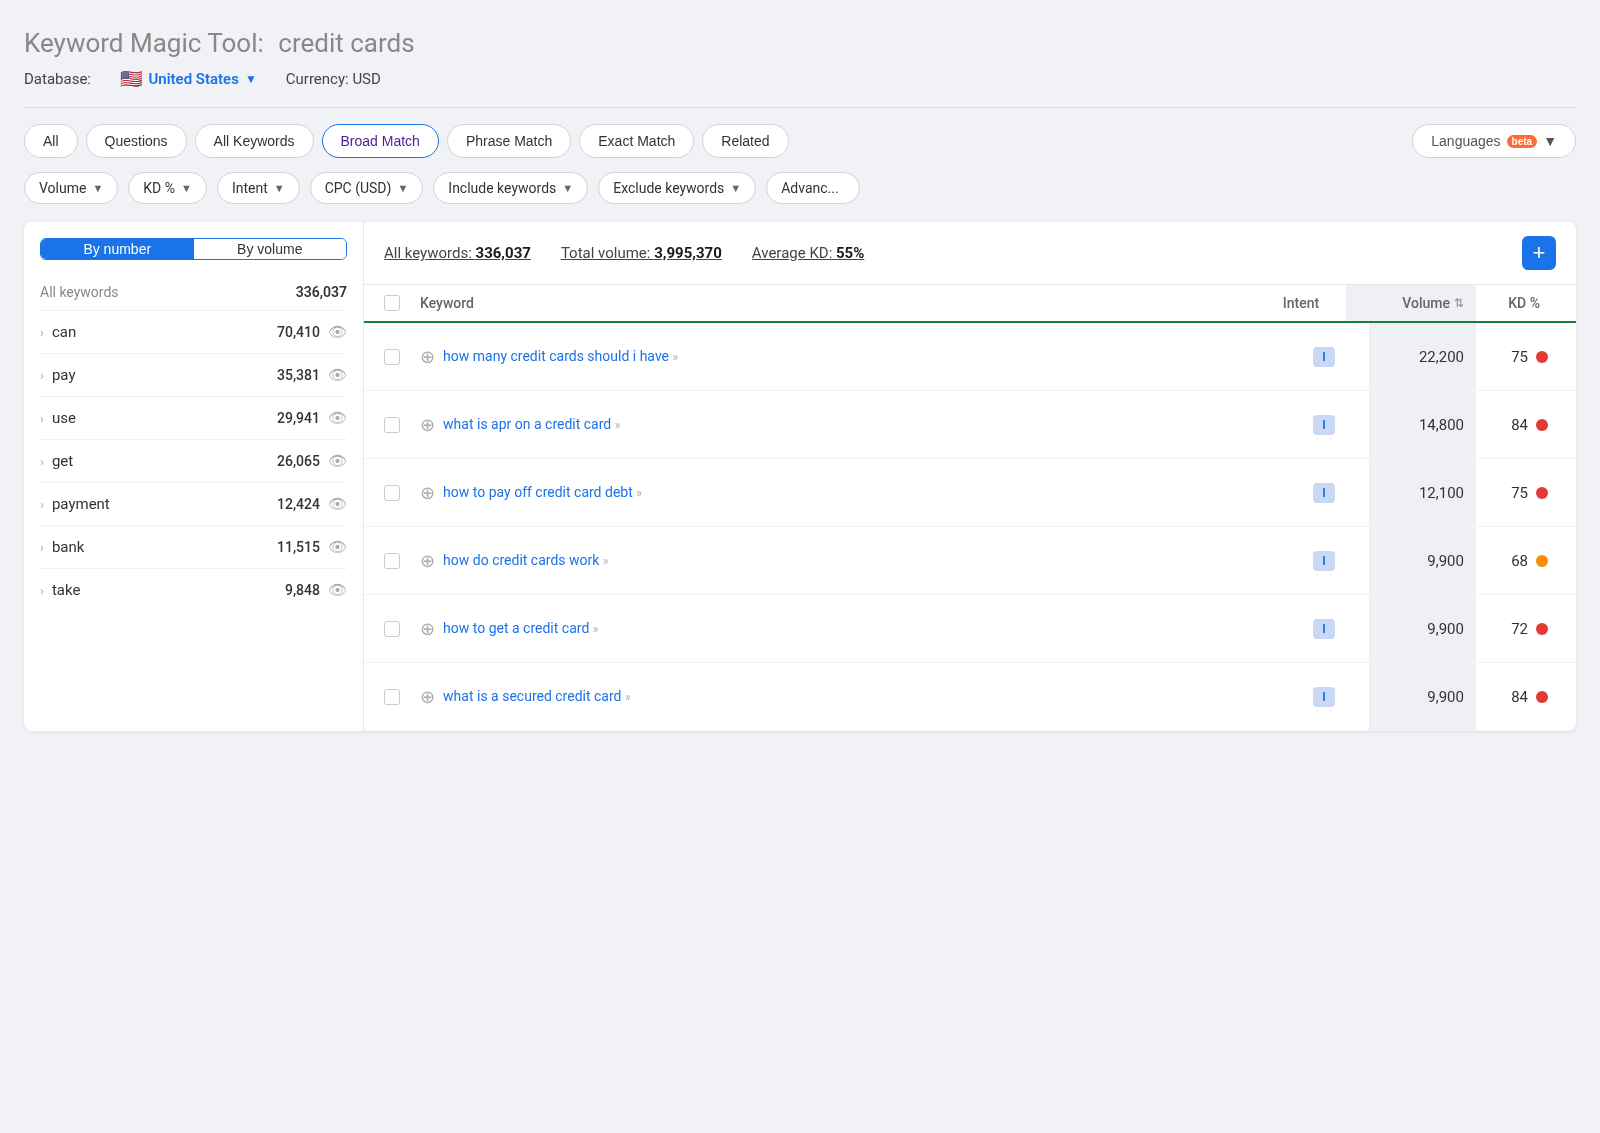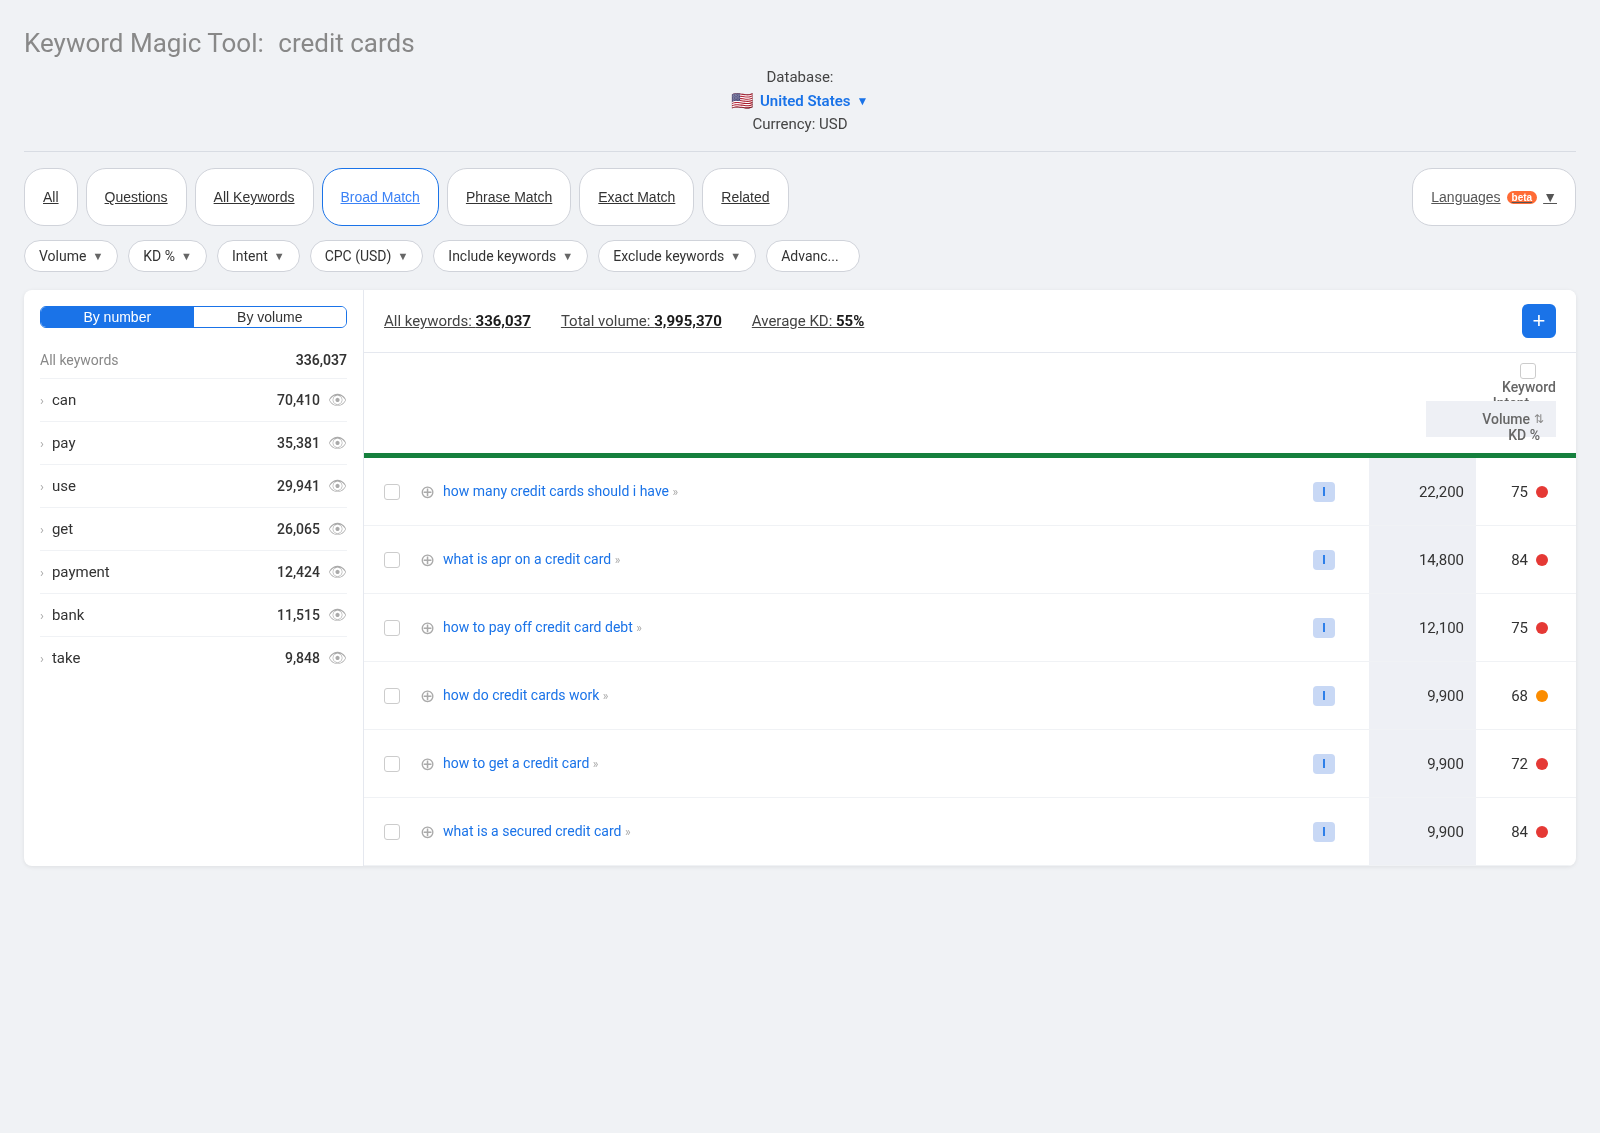--- a/index.html
+++ b/index.html
@@ -23,24 +23,23 @@
       color: #1a1a1a;
       margin-bottom: 10px;
     }
     .title span {
       color: #888;
       font-weight: 400;
     }
     .db-row {
       display: flex;
       align-items: center;
-      gap: 4px;
+      gap: 29px;
       font-size: 15px;
       color: #444;
-      flex-direction: column;
     }
     .db-selector {
       display: flex;
       align-items: center;
       gap: 6px;
       color: #1a73e8;
       font-weight: 600;
       cursor: pointer;
     }
     .db-selector .flag {
@@ -59,34 +58,33 @@
       margin: 16px 0;
     }
     .filter-tabs {
       display: flex;
       align-items: center;
       gap: 8px;
       flex-wrap: wrap;
       margin-bottom: 14px;
     }
     .tab-btn {
-      padding: 20px 18px;
+      padding: 8px 18px;
       border-radius: 20px;
       border: 1.5px solid #d0d3da;
       background: #fff;
       cursor: pointer;
       font-size: 14px;
       color: #333;
       font-weight: 500;
       white-space: nowrap;
-      text-decoration: underline;
     }
     .tab-btn.active {
       border-color: #1a73e8;
-      color: #3b82f6;
+      color: #4c1d95;
       background: #fff;
     }
     .tab-btn.languages {
       display: flex;
       align-items: center;
       gap: 6px;
       color: #555;
       margin-left: auto;
     }
     .beta-badge {
@@ -232,23 +230,22 @@
       display: flex;
       align-items: center;
       justify-content: center;
       font-weight: 300;
     }
     .table-col-header {
       display: flex;
       align-items: flex-end;
       padding: 10px 20px;
       background: #fff;
-      border-bottom: 5px solid #15803d;
+      border-bottom: 2px solid #15803d;
       gap: 0;
-      flex-direction: column;
     }
     .col-check {
       width: 36px;
       flex-shrink: 0;
     }
     .col-keyword {
       flex: 1;
       font-size: 14px;
       color: #666;
       font-weight: 500;

